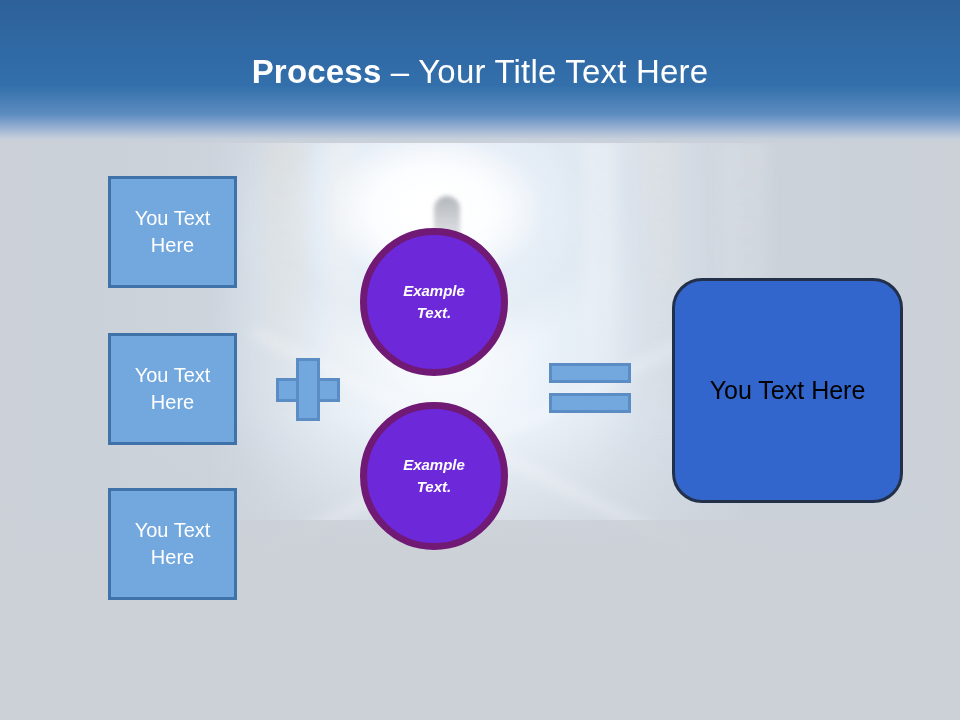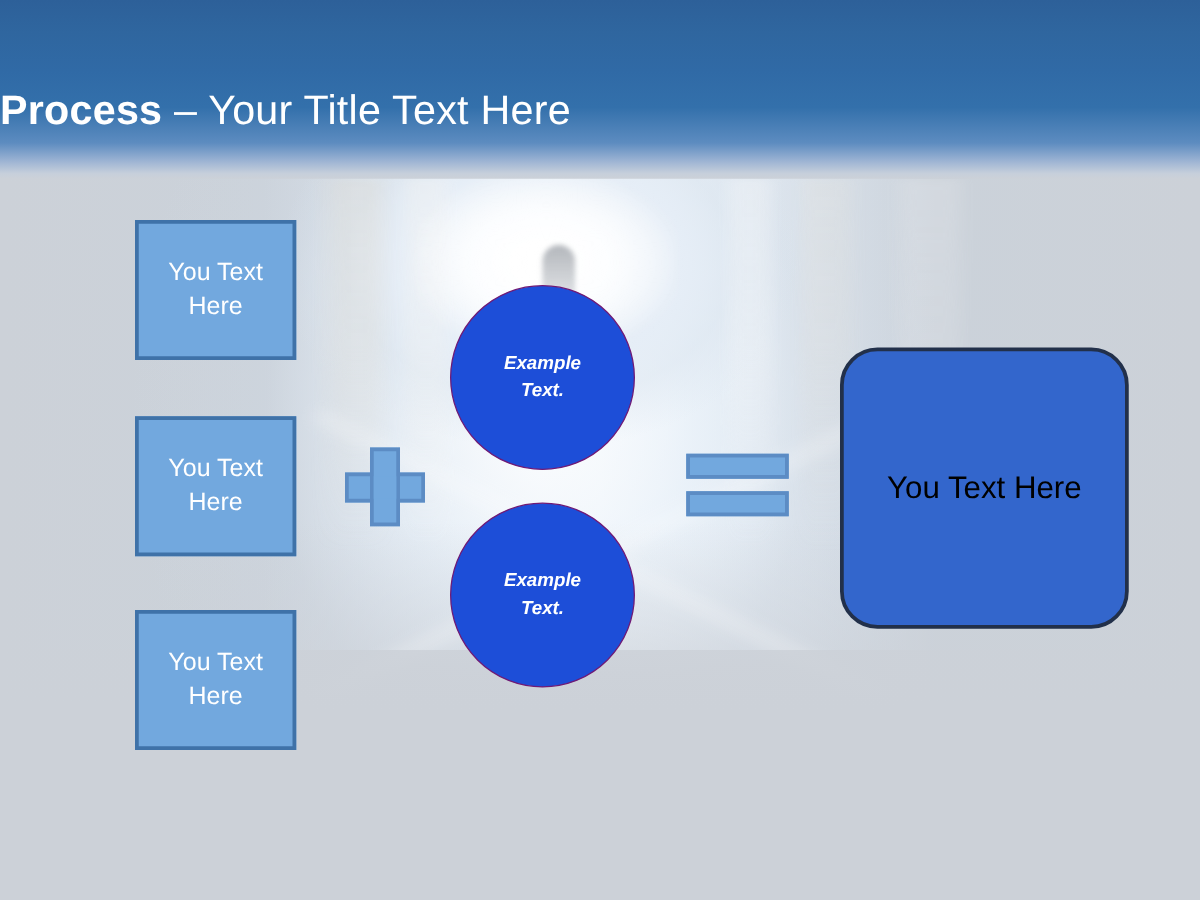--- a/index.html
+++ b/index.html
@@ -134,23 +134,23 @@
       #306aa6 40%,
       #3370ab 60%,
       #5d8cc0 80%,
       #9cb3d3 90%,
       #c6cfdb 97%,
       #ccd1d8 100%);
   }
   .slide-title {
     position: absolute;
     left: 0;
-    top: 68px;
+    top: 52px;
     width: 960px;
-    text-align: left;
+    text-align: center;
     color: #ffffff;
     font-size: 33px;
     line-height: 40px;
     letter-spacing: 0.2px;
     white-space: nowrap;
   }
   .slide-title .title-strong {
     font-weight: bold;
   }
   .slide-title .title-rest {
@@ -208,22 +208,22 @@
     background: #72a8de;
   }
 
   
   .circle {
     position: absolute;
     width: 148px;
     height: 148px;
     box-sizing: border-box;
     border-radius: 50%;
-    background: #1d4ed8;
-    border: 1px solid #701a75;
+    background: #6d28d9;
+    border: 7px solid #701a75;
     color: #ffffff;
     font-size: 15px;
     line-height: 22px;
     font-weight: bold;
     font-style: italic;
     text-align: center;
     display: flex;
     align-items: center;
     justify-content: center;
   }

